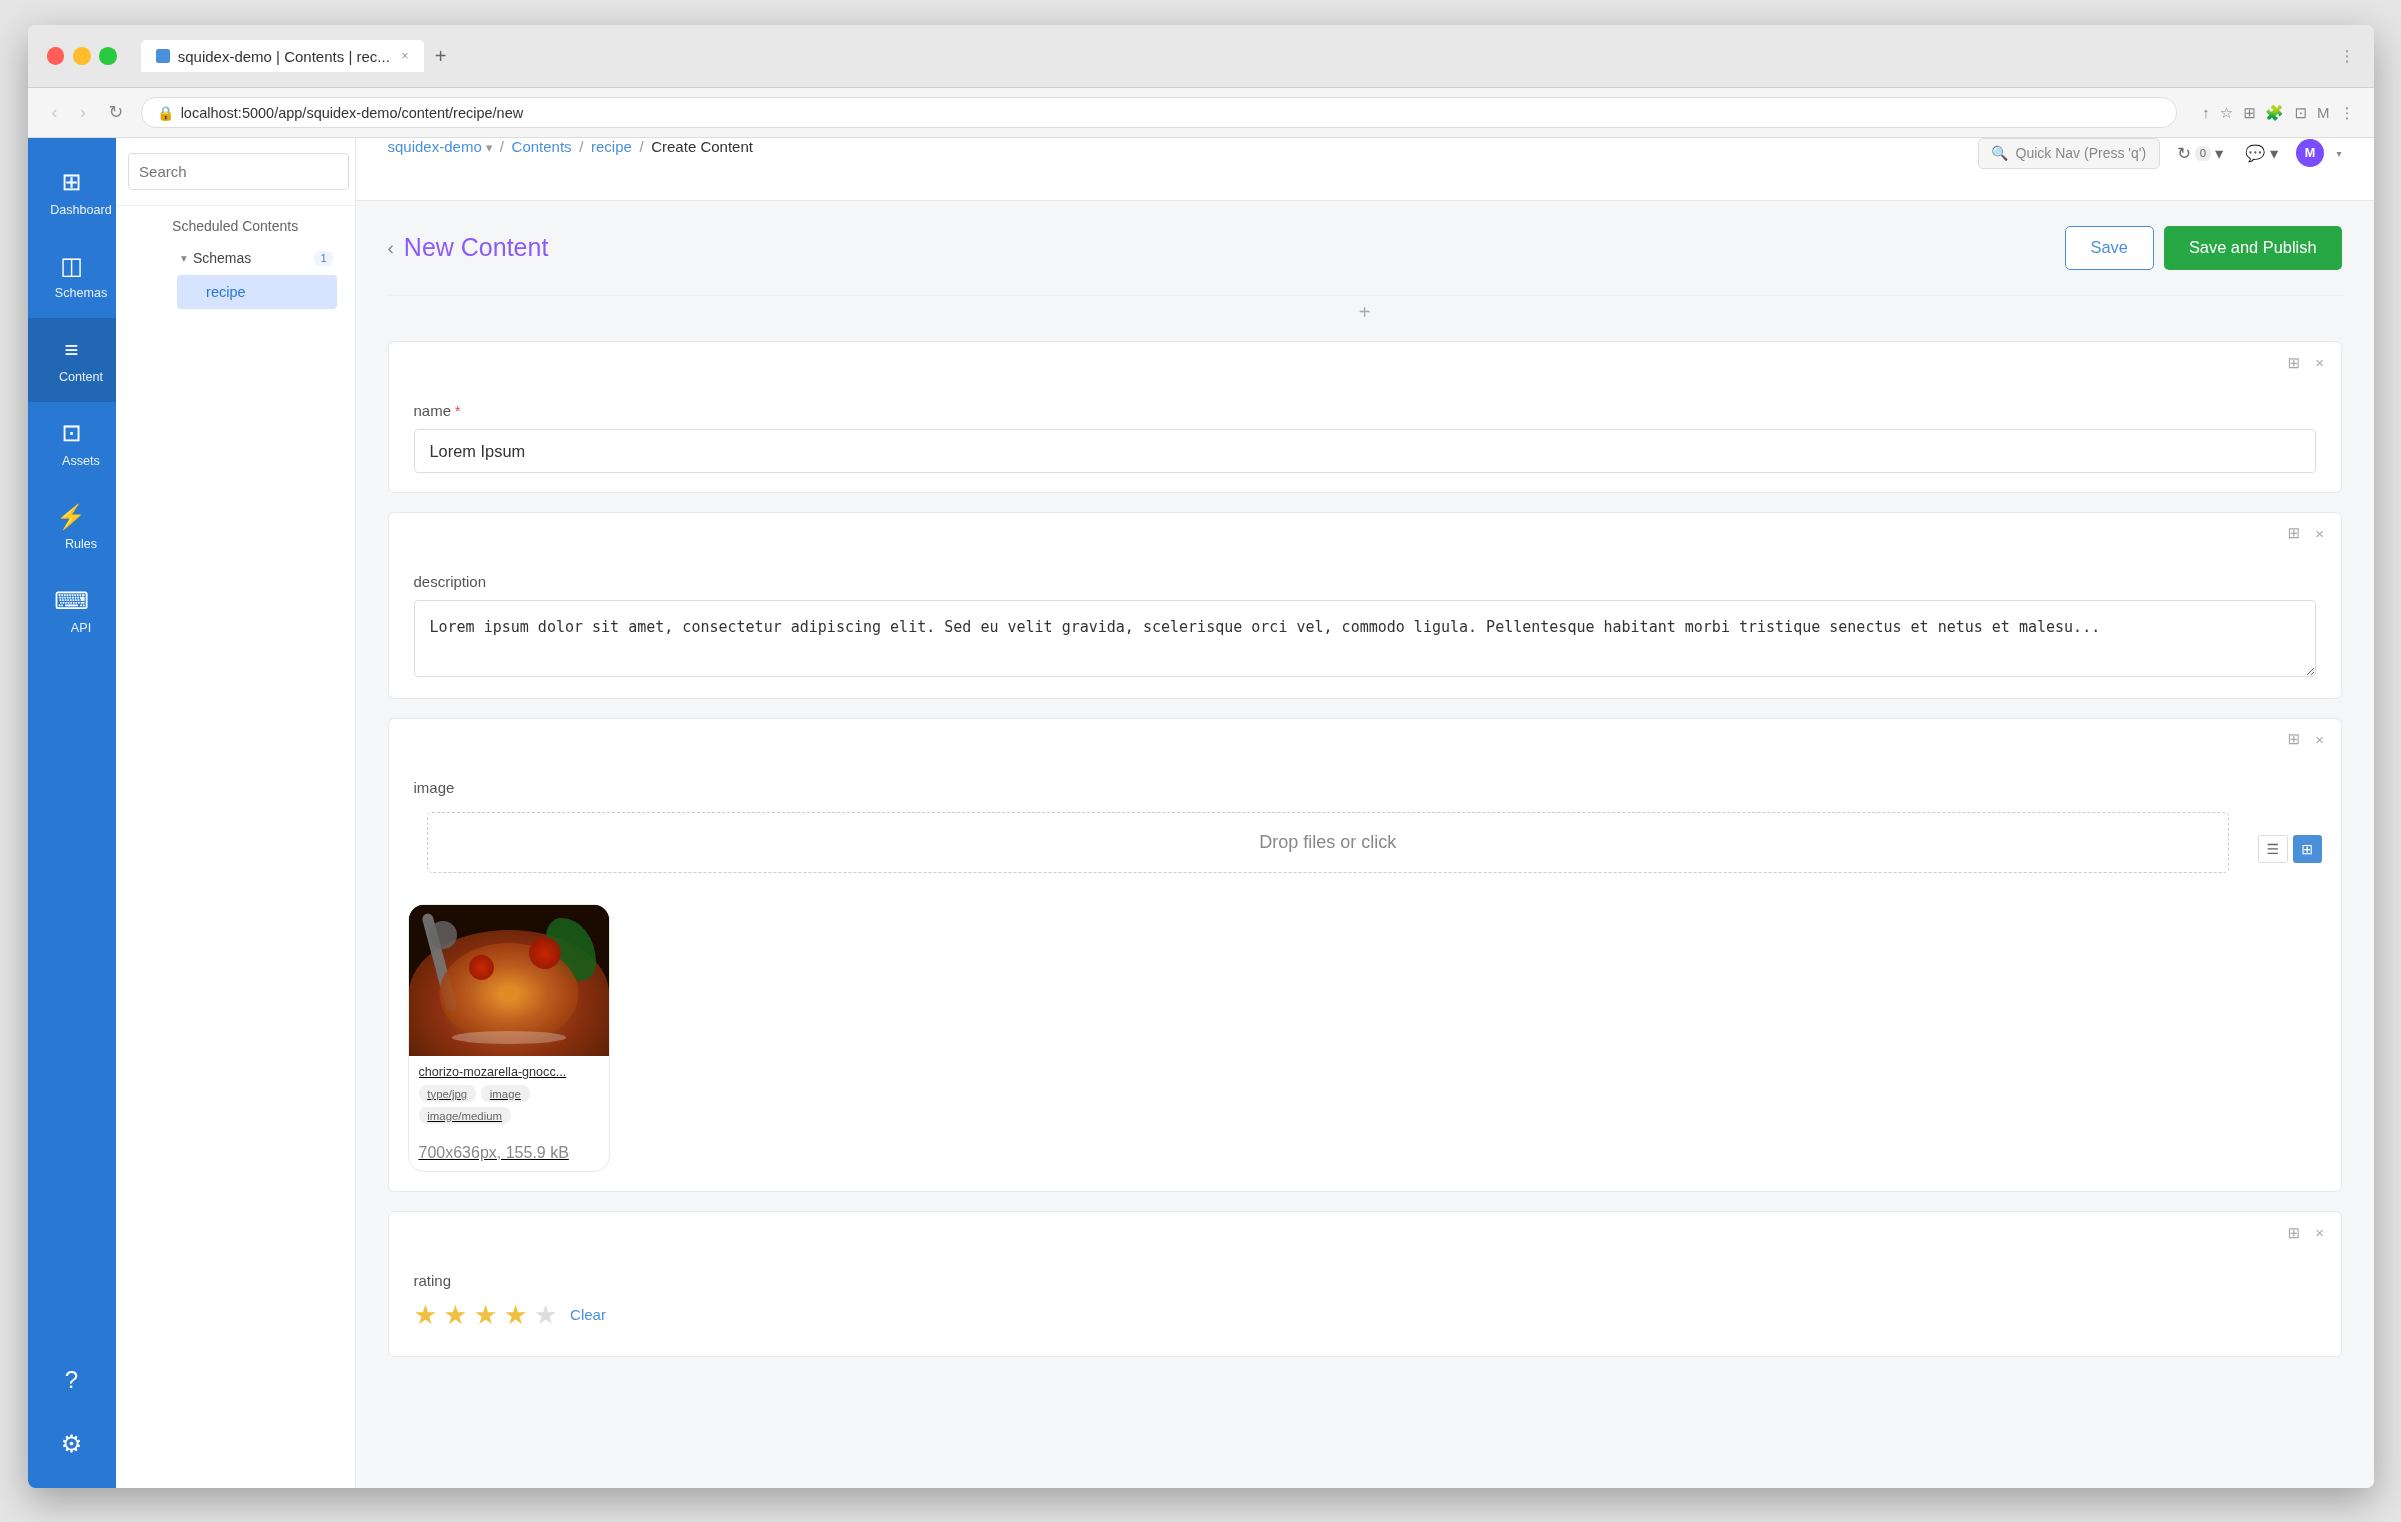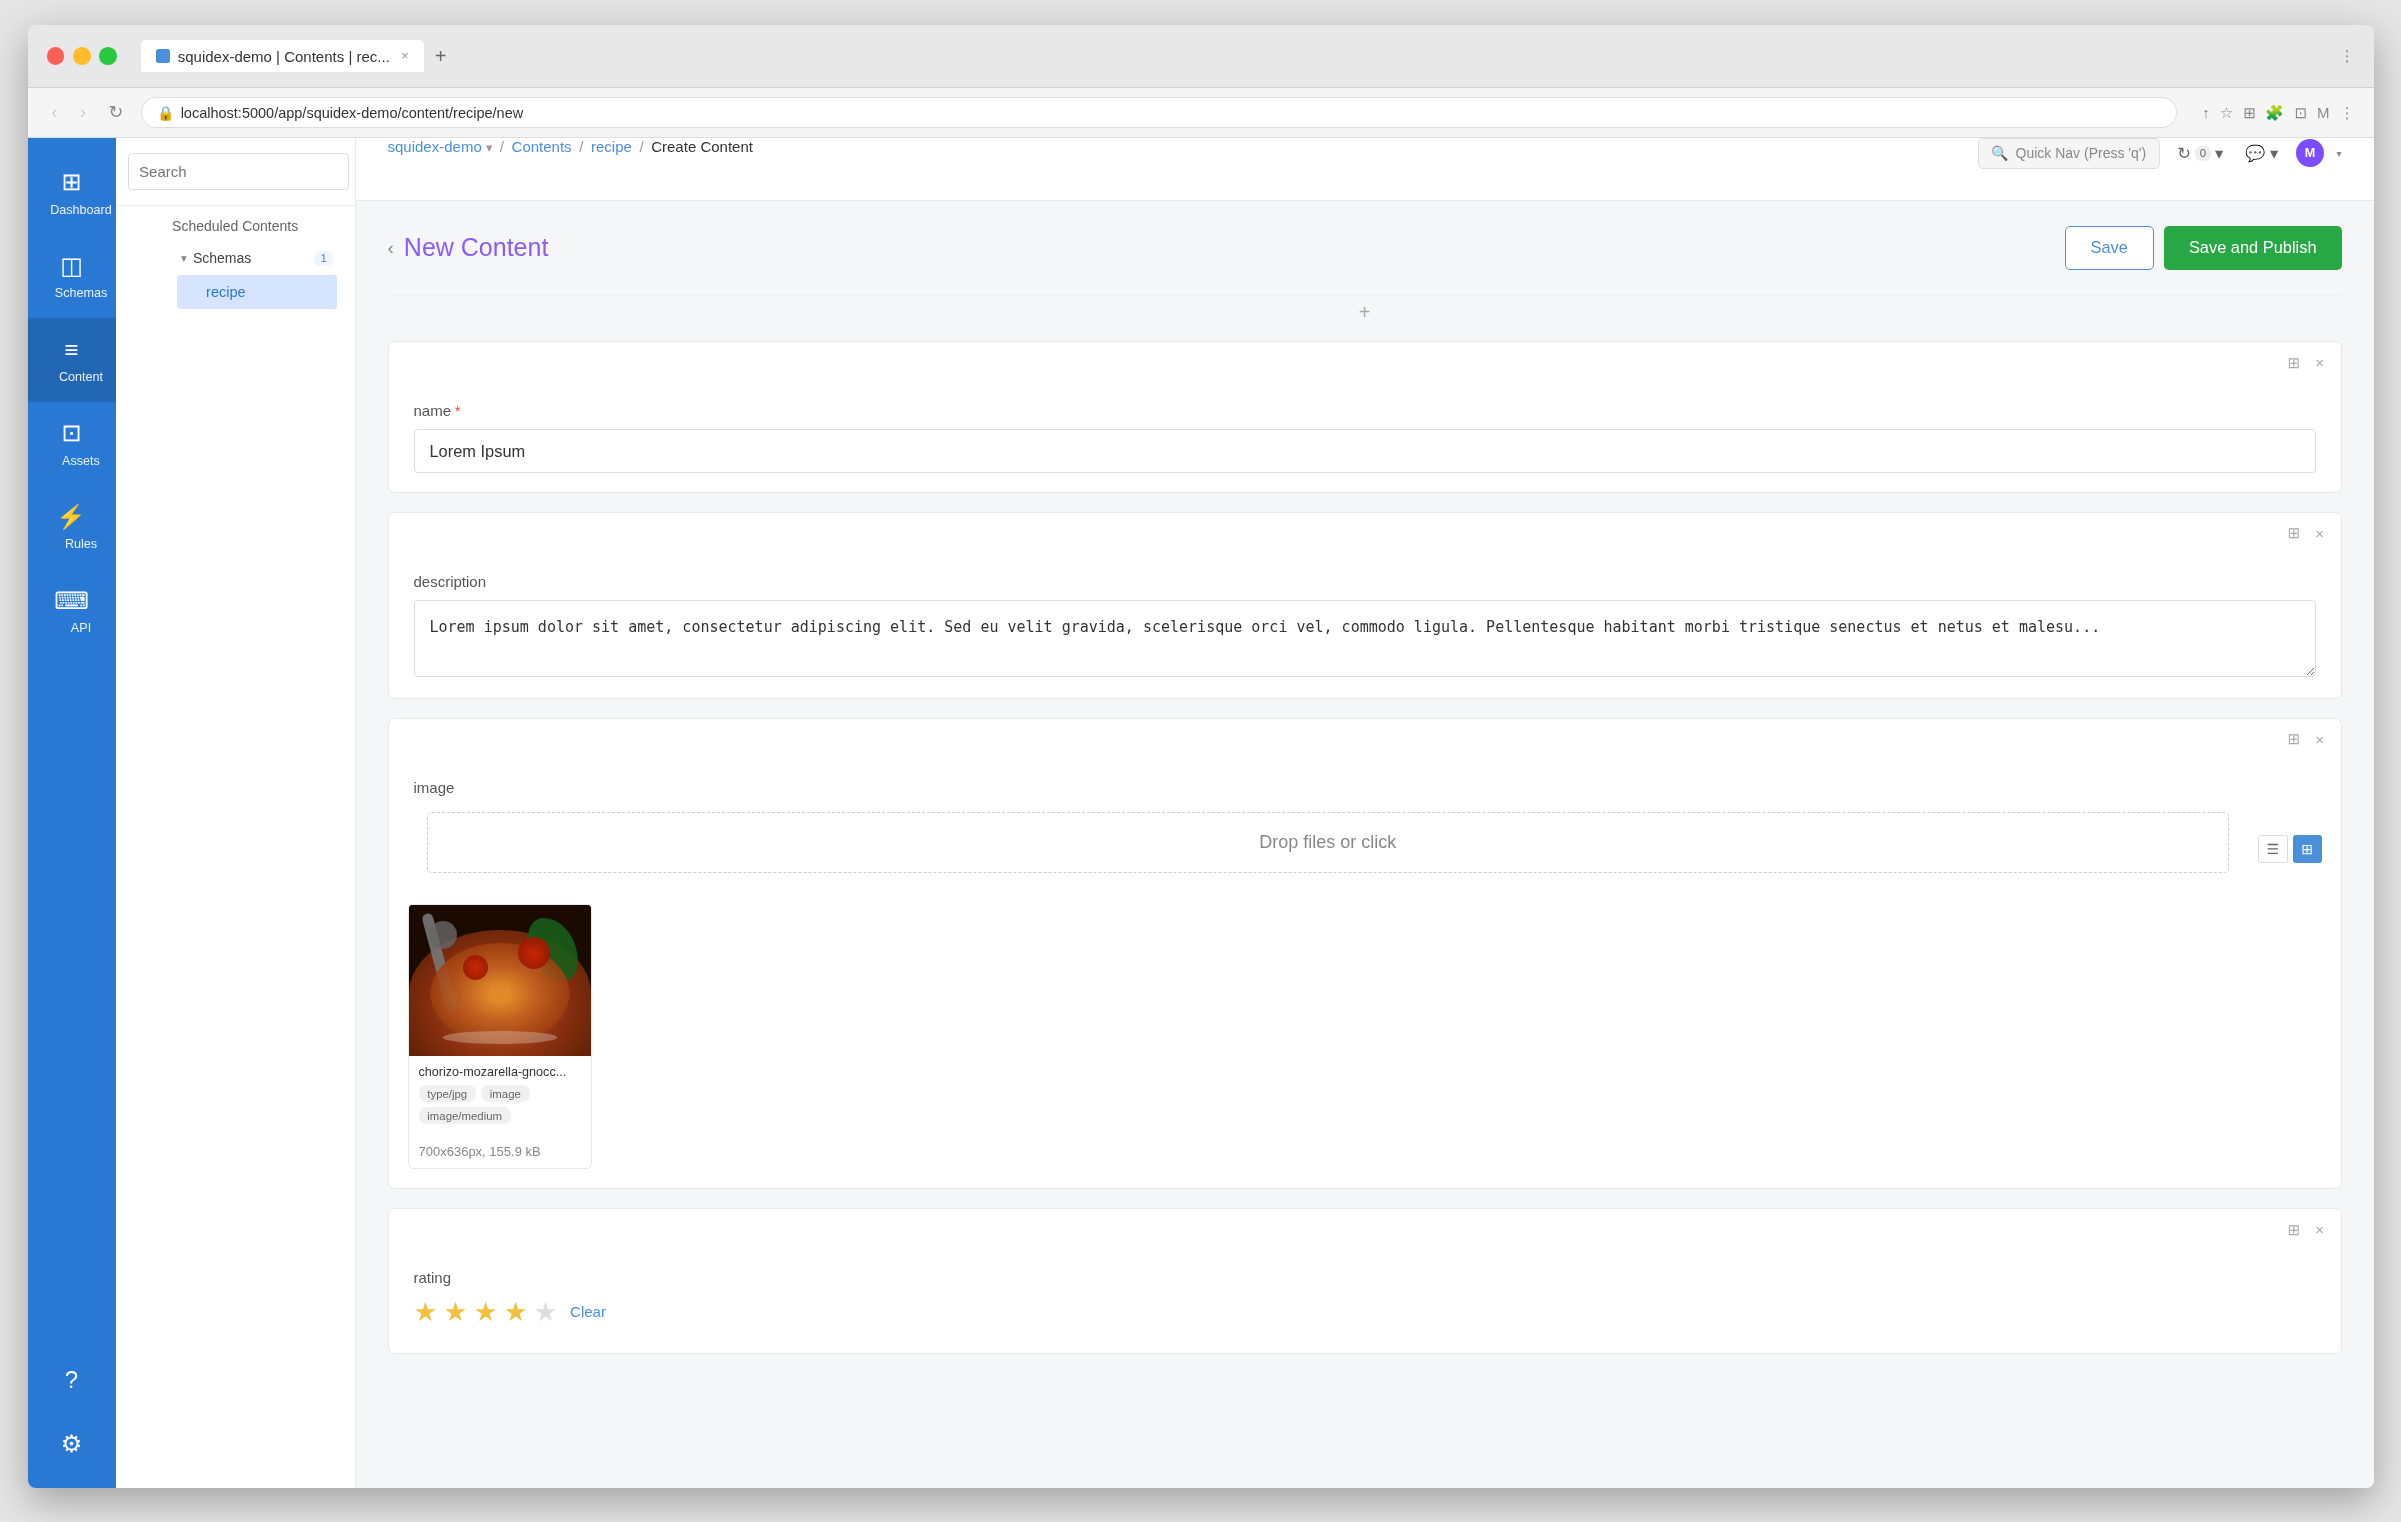--- a/index.html
+++ b/index.html
@@ -95,27 +95,27 @@
     .field-textarea { width: 100%; border: 0.6px solid #ddd; border-radius: 3.8px; padding: 15px 15px; font-size: 15px; color: #333; resize: vertical; min-height: 50px; line-height: 1.5; outline: none; }
 
     
     .image-drop-area { border: 1.3px dashed #ccc; border-radius: 5px; padding: 19px; text-align: center; color: #888; font-size: 18px; cursor: pointer; margin: 0 19px 12.6px; }
     .image-view-btns { display: flex; gap: 5px; margin-left: auto; }
     .image-view-btn { background: none; border: 0.6px solid #ddd; border-radius: 2.5px; padding: 5px 7.6px; cursor: pointer; color: #666; font-size: 14px; }
     .image-view-btn.active { background: #4a90d9; color: white; border-color: #4a90d9; }
     .drop-and-btns { display: flex; align-items: center; padding: 0 19px 12.6px; gap: 10px; }
 
     .image-grid { display: flex; flex-wrap: wrap; gap: 12.6px; padding: 6.3px 19px 19px; }
-    .image-card { width: 184px; background: white; border: 0.6px solid #e8e8e8; border-radius: 5px; overflow: hidden; }
+    .image-card { width: 202px; background: white; border: 0.6px solid #e8e8e8; border-radius: 16px; overflow: hidden; text-decoration: underline; }
     .jpg-badge { background: rgba(0,0,0,0.5); color: white; font-size: 11.4px; padding: 2.5px 6.3px; border-radius: 0 0 3.8px 0; position: absolute; top: 0; left: 0; display: flex; align-items: center; gap: 3.8px; }
     .image-info { padding: 8.8px 10px; }
     .image-name { font-size: 12.6px; color: #333; margin-bottom: 6.3px; white-space: nowrap; overflow: hidden; text-overflow: ellipsis; }
     .image-tags { display: flex; flex-wrap: wrap; gap: 5px; margin-bottom: 6.3px; }
     .image-tag { background: #f0f0f0; border-radius: 7.6px; padding: 2.5px 8.8px; font-size: 11.4px; color: #666; }
-    .image-size { font-size: 13px; color: #888; margin-top: 20px; }
+    .image-size { font-size: 16px; color: #888; margin-top: 20px; }
 
     
     .rating-stars { display: flex; align-items: center; gap: 6.3px; padding: 0 0 6.3px; }
     .star { font-size: 26.5px; color: #f0c040; }
     .star.empty { color: #ddd; }
     .clear-link { color: #4a90d9; font-size: 15px; cursor: pointer; margin-left: 6.3px; }
 
     
     .food-visual { width: 100%; height: 151px; position: relative; overflow: hidden; background: #1a0a00; }
   </style>

